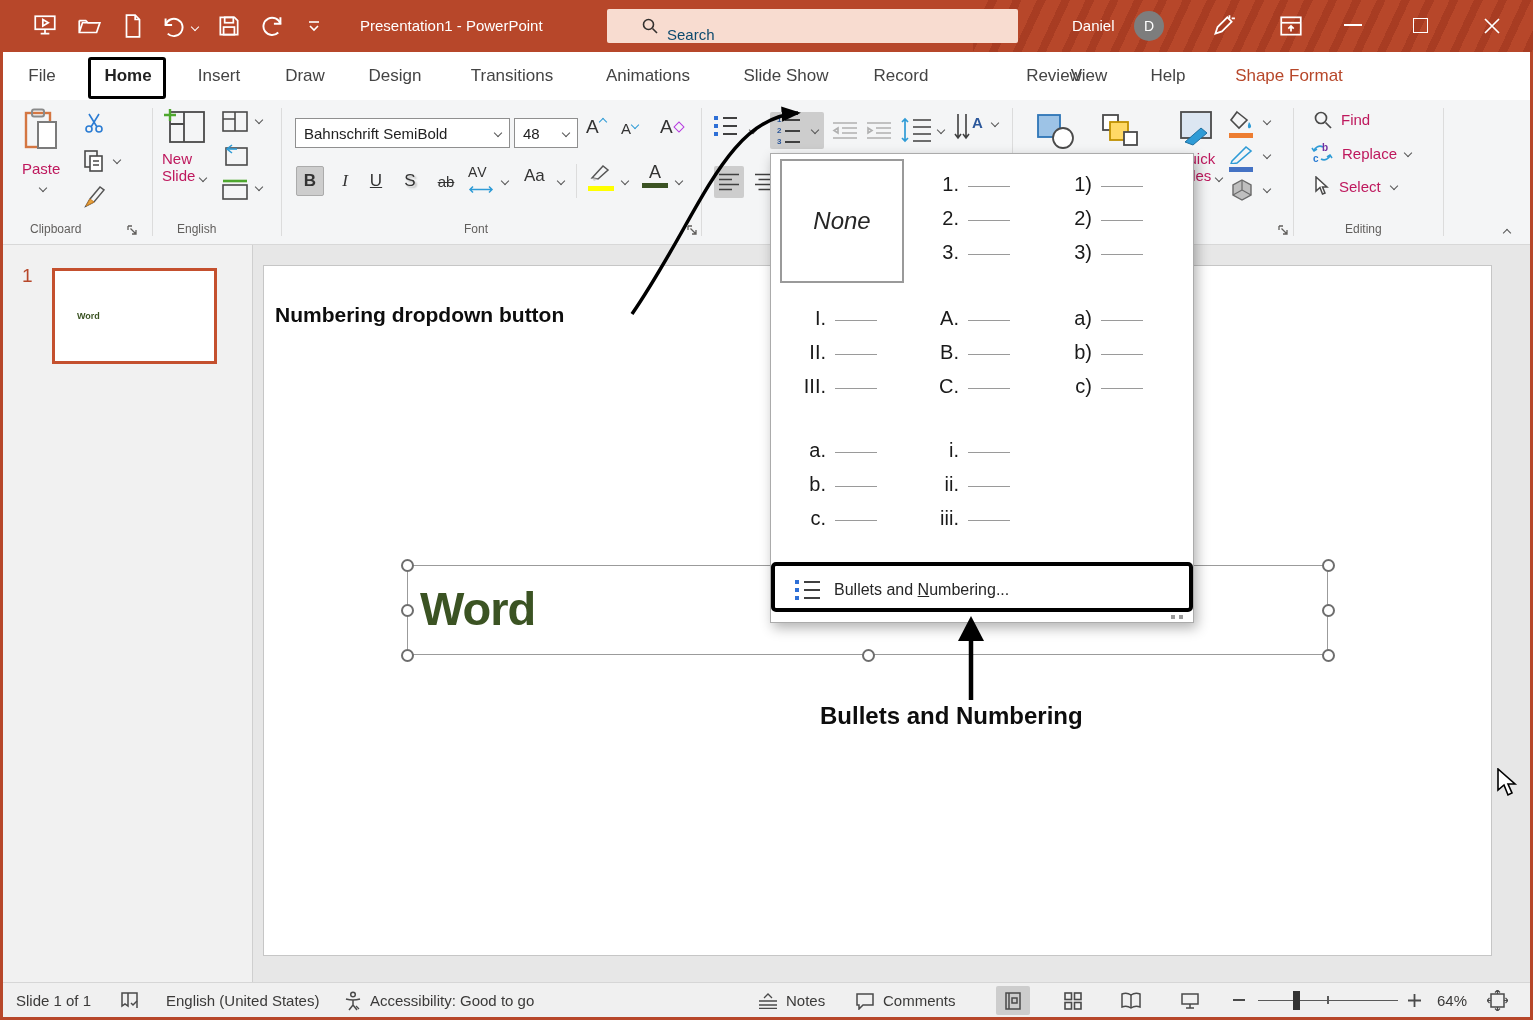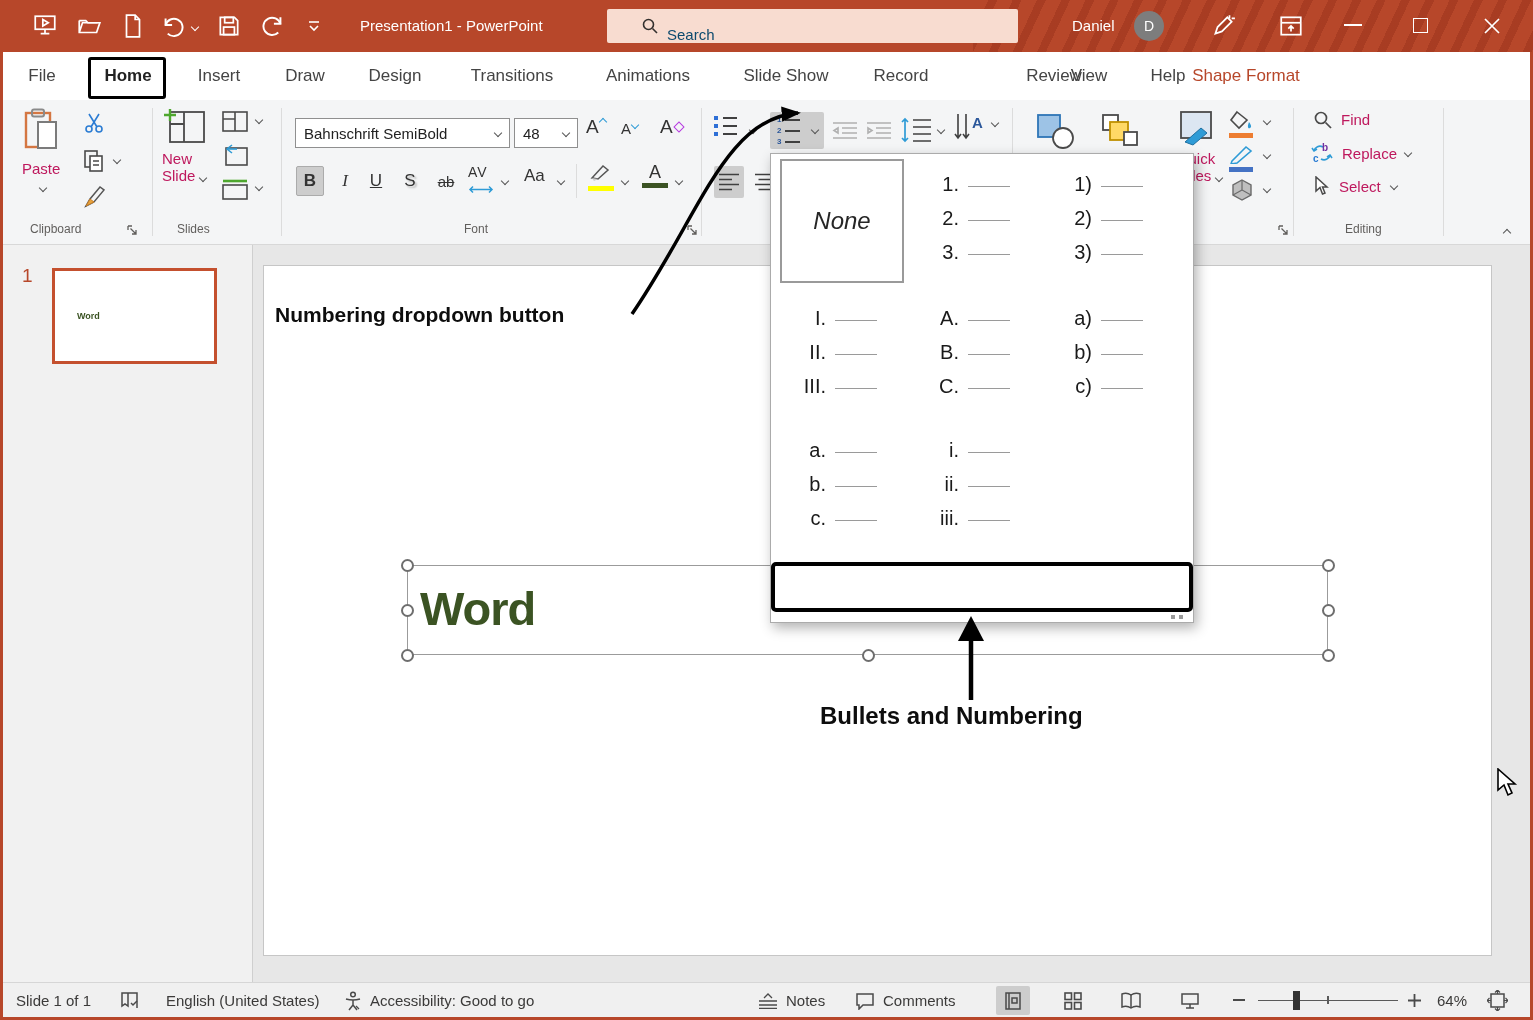--- a/index.html
+++ b/index.html
@@ -179,21 +179,21 @@
       </div>
     <div class="abs tab" style="left:1022px;width:64px">
         <span>Review</span>
       </div>
     <div class="abs tab" style="left:1066px;width:46px">
         <span>View</span>
       </div>
     <div class="abs tab" style="left:1146px;width:44px">
         <span>Help</span>
       </div>
-    <div class="abs tab red" style="left:1185px;width:122px">
+    <div class="abs tab red" style="left:1228px;width:122px">
         <span>Shape Format</span>
       </div>
     <div class="abs share-btn" style="left:1394px;top:60px">
       <svg width="17" height="17" viewBox="0 0 20 20" fill="none" stroke="#b7472a" stroke-width="1.7">
           <path d="M4 9v8h12V9"></path>
           <path d="M10 12V2M6.5 5.5 10 2l3.5 3.5"></path>
         </svg>
       <span>Share</span>
       <span class="chev" style="border-color:#555"></span>
     </div>
@@ -260,21 +260,21 @@
           <rect x="4" y="4" width="21" height="17"></rect>
           <path d="M10 1 5 5l5 4" stroke="#2e9bd6"></path>
           <path d="M5 5h10" stroke="#2e9bd6"></path>
         </svg></div>
     <div class="abs" style="left:222px;top:78px">
       <svg width="26" height="22" viewBox="0 0 26 22" fill="none" stroke="#4a4a4a" stroke-width="1.6">
           <path d="M1 3h24" stroke="#4ea72e" stroke-width="2.6"></path>
           <rect x="1" y="7" width="24" height="14"></rect>
         </svg></div>
     <span class="abs chev" style="left:256px;top:84px"></span>
-    <div class="abs glabel" style="left:177px;top:122px">Slides</div>
+    <div class="abs glabel" style="left:177px;top:122px">English</div>
 
     <div class="abs combo" style="left:295px;top:18px;width:215px;height:30px">
       <span>Bahnschrift SemiBold</span>
         <span class="chev"></span>
       </div>
     <div class="abs combo" style="left:514px;top:18px;width:64px;height:30px">
       <span>48</span>
         <span class="chev"></span>
       </div>
     <div class="abs fbtn" style="left:586px;top:16px;font-size:19px;color:#333">
@@ -527,20 +527,37 @@
       <div style="margin-top:11px"><span class="g-lbl">b.</span><span class="g-line"></span></div>
       <div style="margin-top:11px"><span class="g-lbl">c.</span><span class="g-line"></span></div>
       </div>
 
     <div class="abs" style="left:142px;top:271px;width:124px;height:124px">
       <div style="margin-top:14px"><span class="g-lbl">i.</span><span class="g-line"></span></div>
       <div style="margin-top:11px"><span class="g-lbl">ii.</span><span class="g-line"></span></div>
       <div style="margin-top:11px"><span class="g-lbl">iii.</span><span class="g-line"></span></div>
       </div>
 
+    <div class="abs menu-item" style="left:4px;top:414px;width:416px;height:44px">
+      <span>
+        <div style="display:flex;align-items:center;gap:5px">
+            <span class="bullet-sq"></span>
+            <span class="line-ic" style="width:16px"></span>
+          </div>
+        <div style="display:flex;align-items:center;gap:5px;margin-top:4px">
+            <span class="bullet-sq"></span>
+            <span class="line-ic" style="width:16px"></span>
+          </div>
+        <div style="display:flex;align-items:center;gap:5px;margin-top:4px">
+            <span class="bullet-sq"></span>
+            <span class="line-ic" style="width:16px"></span>
+          </div>
+        </span>
+      <span><span>Bullets and </span><span style="text-decoration:underline">N</span><span>umbering...</span></span>
+    </div>
     <div class="abs grip" style="left:400px;top:461px"></div>
     <div class="abs grip" style="left:408px;top:461px"></div>
   </div>
 
   <div class="abs anno-box" style="left:88px;top:57px;width:78px;height:42px"></div>
   <div class="abs anno-box" style="left:771px;top:562px;width:422px;height:50px;border-width:4px;border-radius:5px"></div>
   <div class="abs anno-text" style="left:820px;top:702px;font-size:24px">Bullets and Numbering</div>
   <div class="abs anno-text" style="left:275px;top:303px;font-size:21px">Numbering dropdown button</div>
 
   <svg class="abs overlay">

